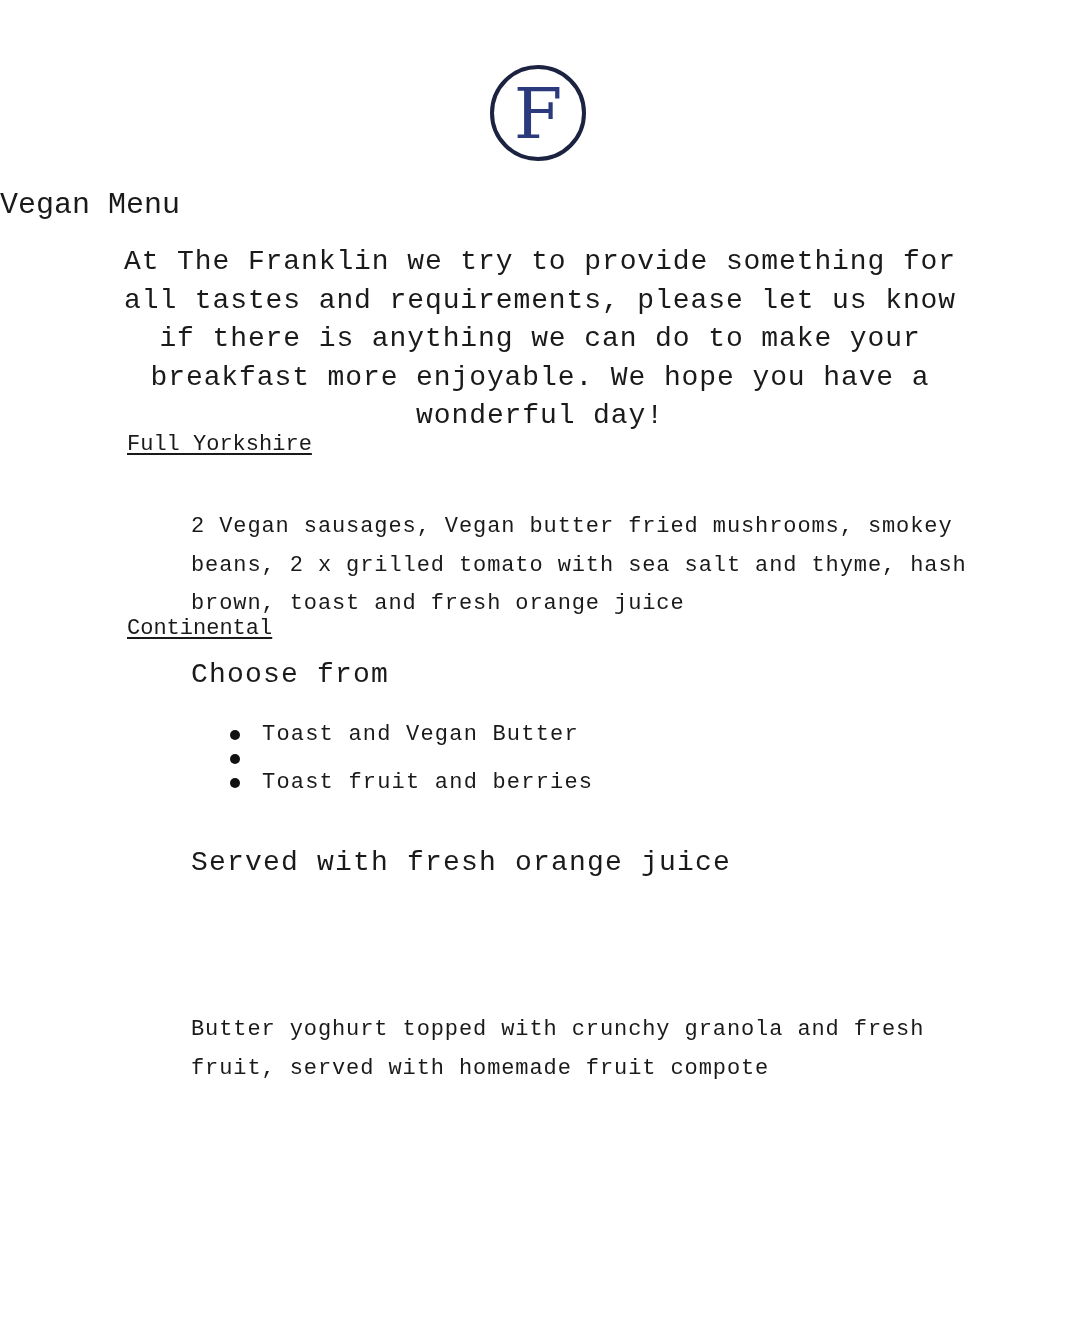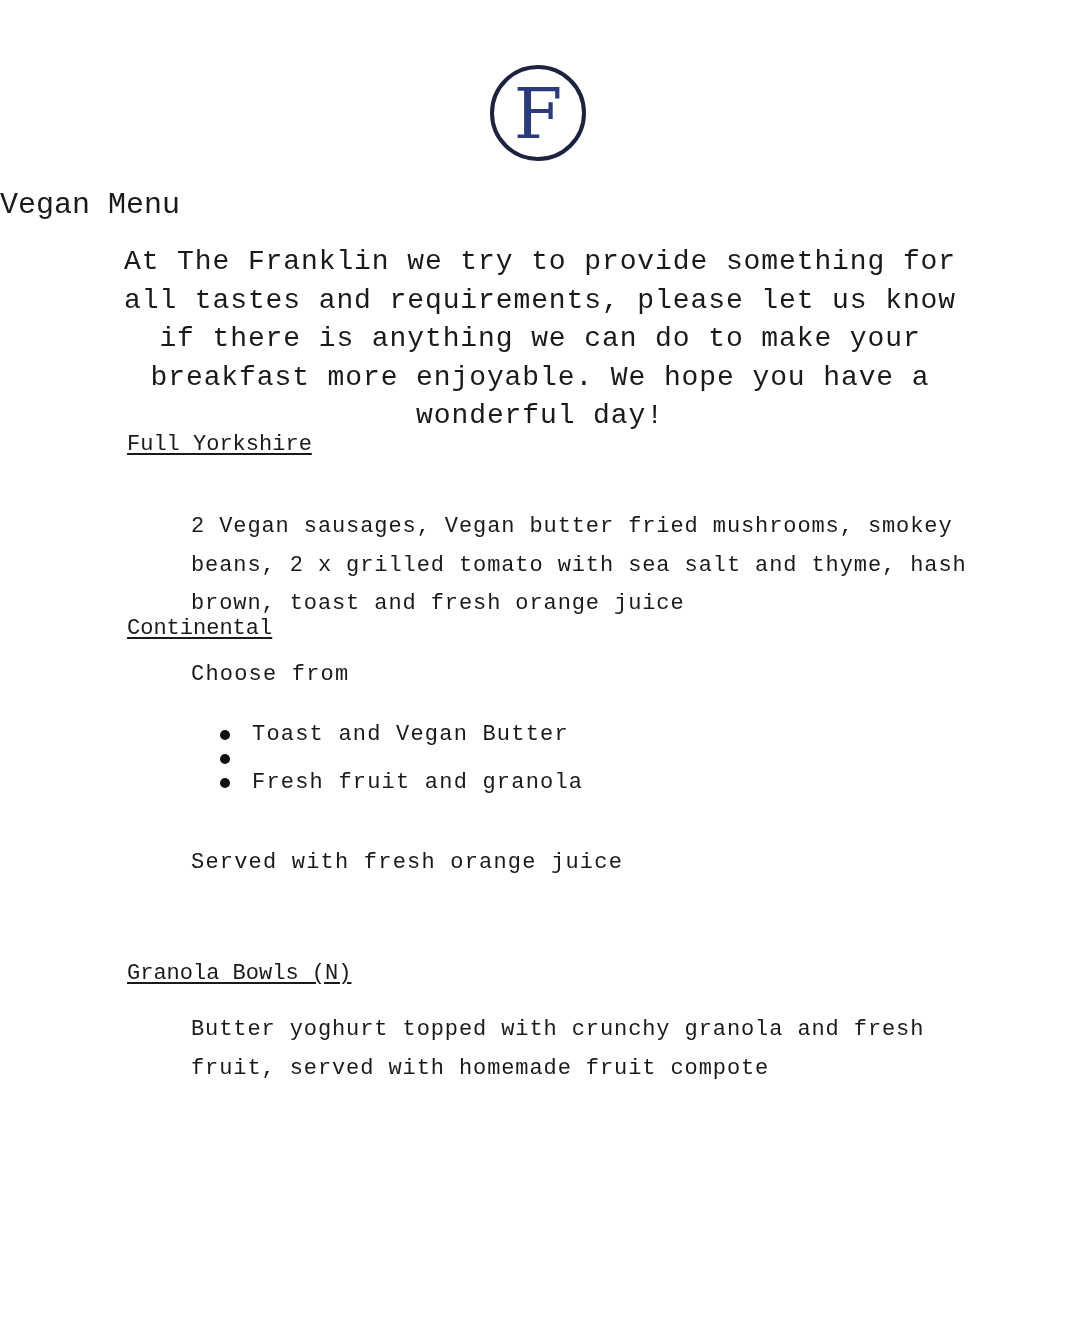--- a/index.html
+++ b/index.html
@@ -28,24 +28,24 @@
     font-family:"Liberation Mono", monospace; font-size:22px; line-height:30px;
     text-decoration:underline; text-underline-offset:3px;
   }
   .body {
     position:absolute; left:191px; width:780px;
     font-family:"Liberation Mono", monospace; font-size:22px; line-height:38.5px;
     letter-spacing:0.9px;
   }
   .plain {
     position:absolute; left:191px;
-    font-family:"Liberation Mono", monospace; font-size:22px; line-height:30px;
+    font-family:"Liberation Mono", monospace; font-size:28px; line-height:30px;
     letter-spacing:1.2px;
   }
-  ul.choices { position:absolute; left:220px; top:716px; margin:0; padding:0; list-style:none; }
+  ul.choices { position:absolute; left:230px; top:716px; margin:0; padding:0; list-style:none; }
   ul.choices li {
     font-family:"Liberation Mono", monospace; font-size:22px; line-height:38px;
     letter-spacing:1.2px; display:flex; align-items:center;
   }
   .bullet { display:inline-block; width:10px; height:10px; background:#111; border-radius:50%; margin-right:22px; }
 </style>
 </head>
 <body>
 
 <div class="page">
@@ -65,20 +65,19 @@
   <ul class="choices">
     <li>
         <span class="bullet"></span>
         <span>Toast and Vegan Butter</span>
       </li>
     <li>
         <span class="bullet"></span>
       </li>
     <li>
         <span class="bullet"></span>
-        <span>Fresh fruit and granola</span>
+        <span>Toast fruit and berries</span>
       </li>
   </ul>
   <div class="plain" style="top:848px;">Served with fresh orange juice</div>
 
-  <div class="heading" style="top:959px;">Granola Bowls (N)</div>
   <div class="body" style="top:1011px;">Butter yoghurt topped with crunchy granola and fresh fruit, served with homemade fruit compote</div>
 </div>
 
 </body></html>

